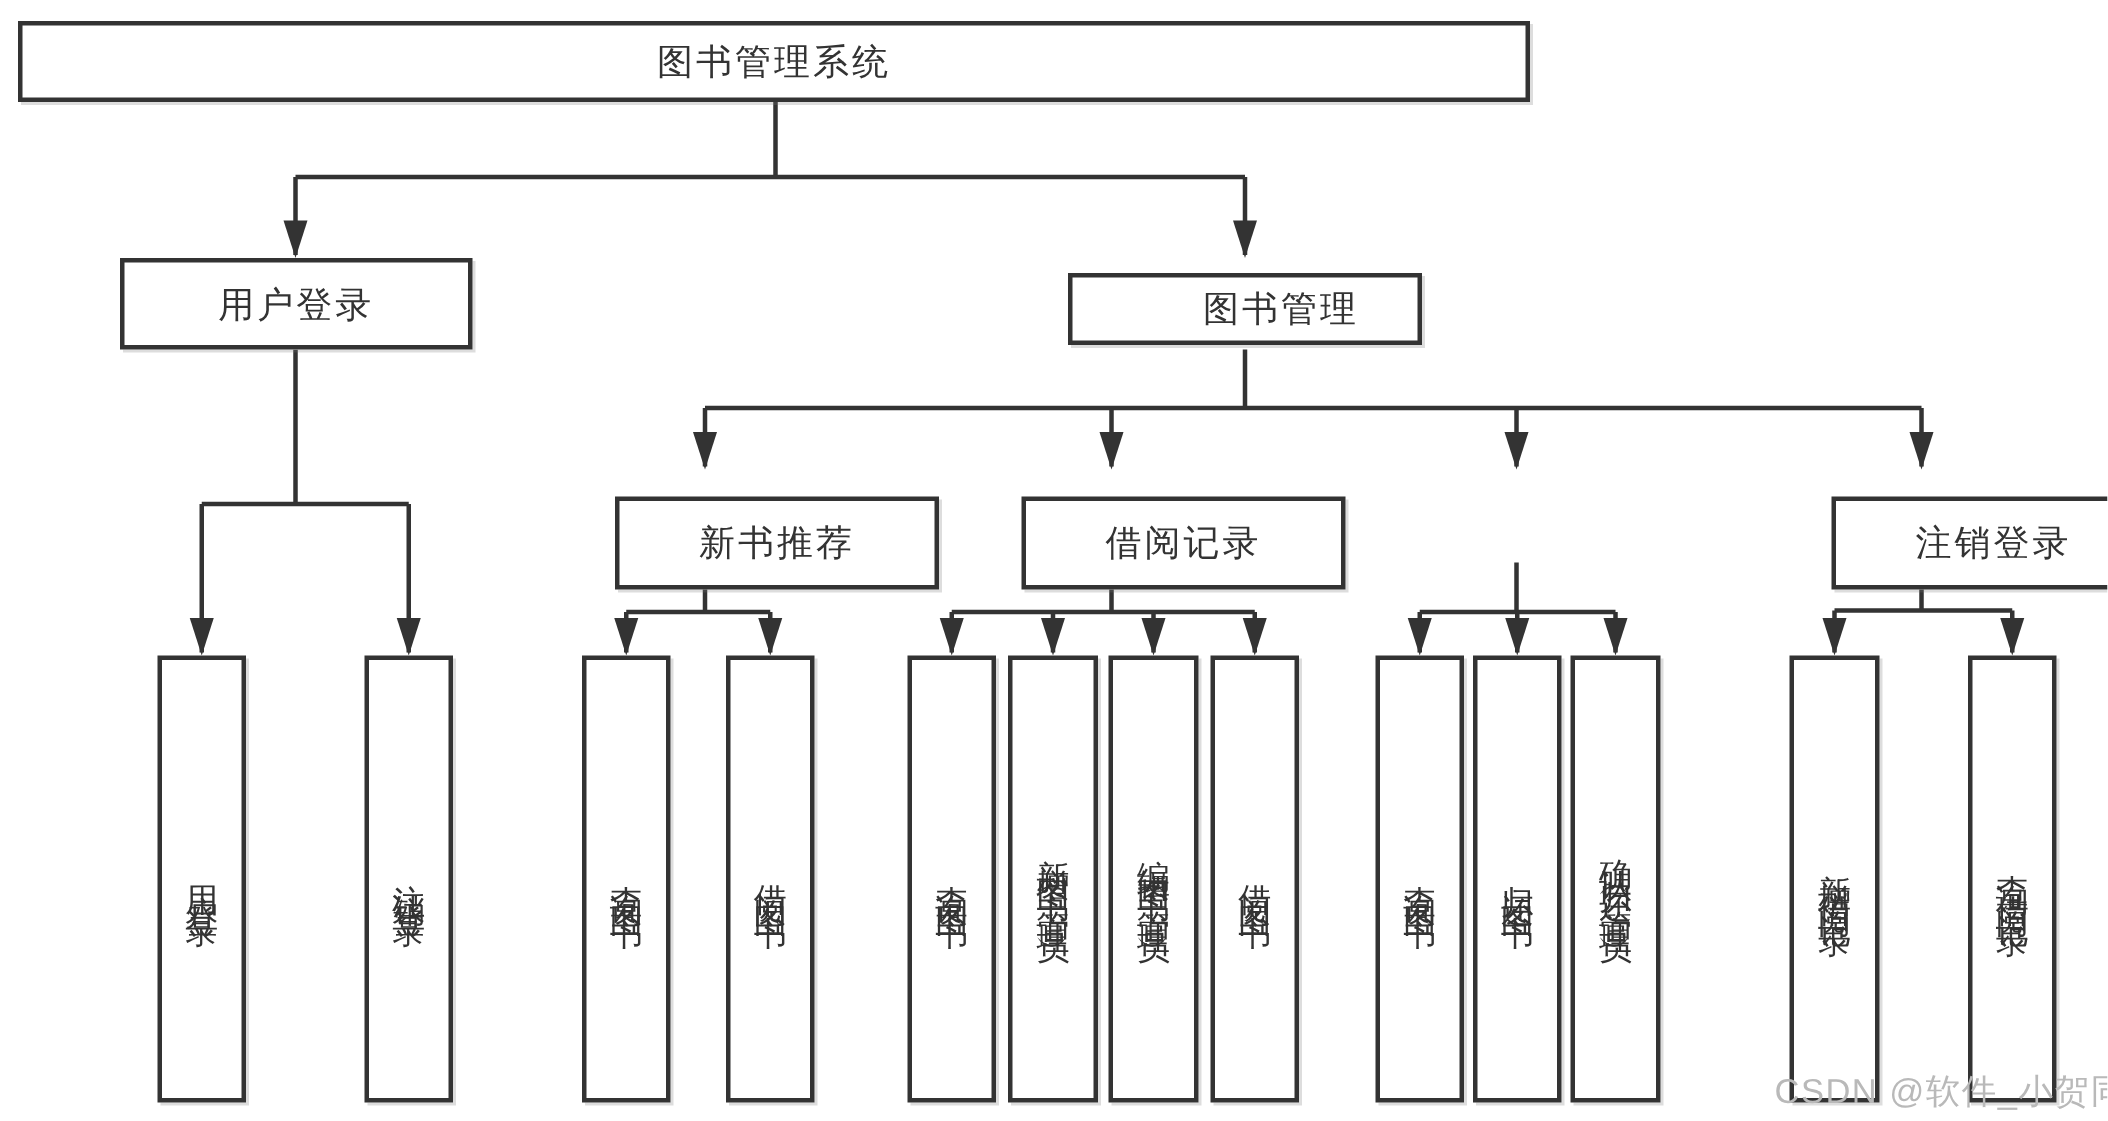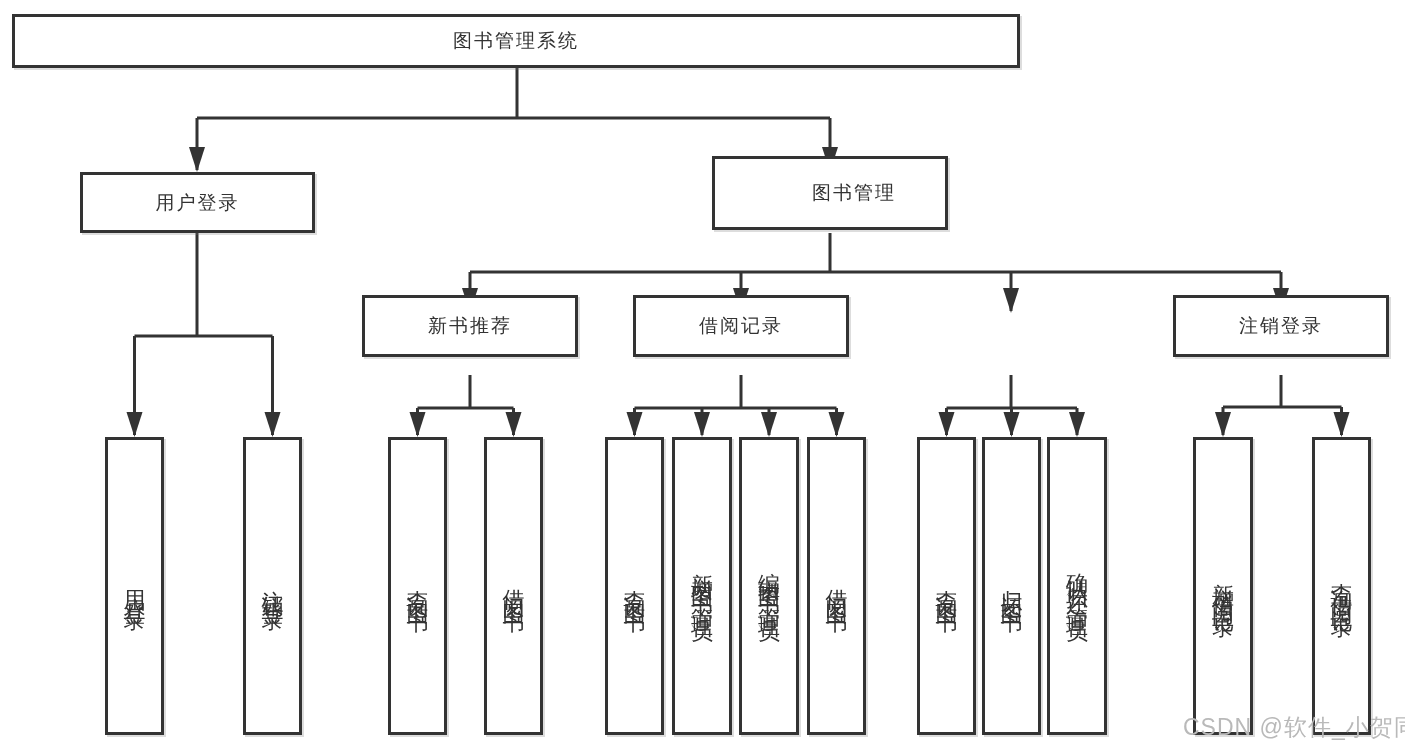--- a/index.html
+++ b/index.html
@@ -11,29 +11,29 @@
     color:#333333;
     overflow:hidden;
   }
   .wires{position:absolute;left:0;top:0;width:1405px;height:747px;}
   .node{
     position:absolute;
     box-sizing:border-box;
     border:3px solid #333333;
     background:#ffffff;
     display:flex;align-items:center;justify-content:center;
-    font-size:19px;
+    font-size:24px;
     letter-spacing:2px;
     box-shadow:2px 2px 0 rgba(120,120,120,0.25);
     white-space:nowrap;
   }
   .root {left:12px;  top:14px;  width:1008px;height:54px;}
   .lv1a {left:80px;  top:172px; width:235px; height:61px;}
-  .lv1b {left:712px; top:156px; width:236px; height:74px;padding-left:48px;}
-  .lv2  {top:295px; width:216px; height:62px;}
+  .lv1b {left:712px; top:182px; width:236px; height:48px;padding-left:48px;}
+  .lv2  {top:331px; width:216px; height:62px;margin-left:48px;}
   .g1{left:362px}.g2{left:633px}.g3{left:903px}.g4{left:1173px}
   .leaf{
     top:437px;width:59px;height:298px;
     writing-mode:vertical-rl;
     text-orientation:mixed;
     letter-spacing:7px;
     line-height:1;
     font-size:22px;
   }
   .x1{left:105px}.x2{left:243px}

